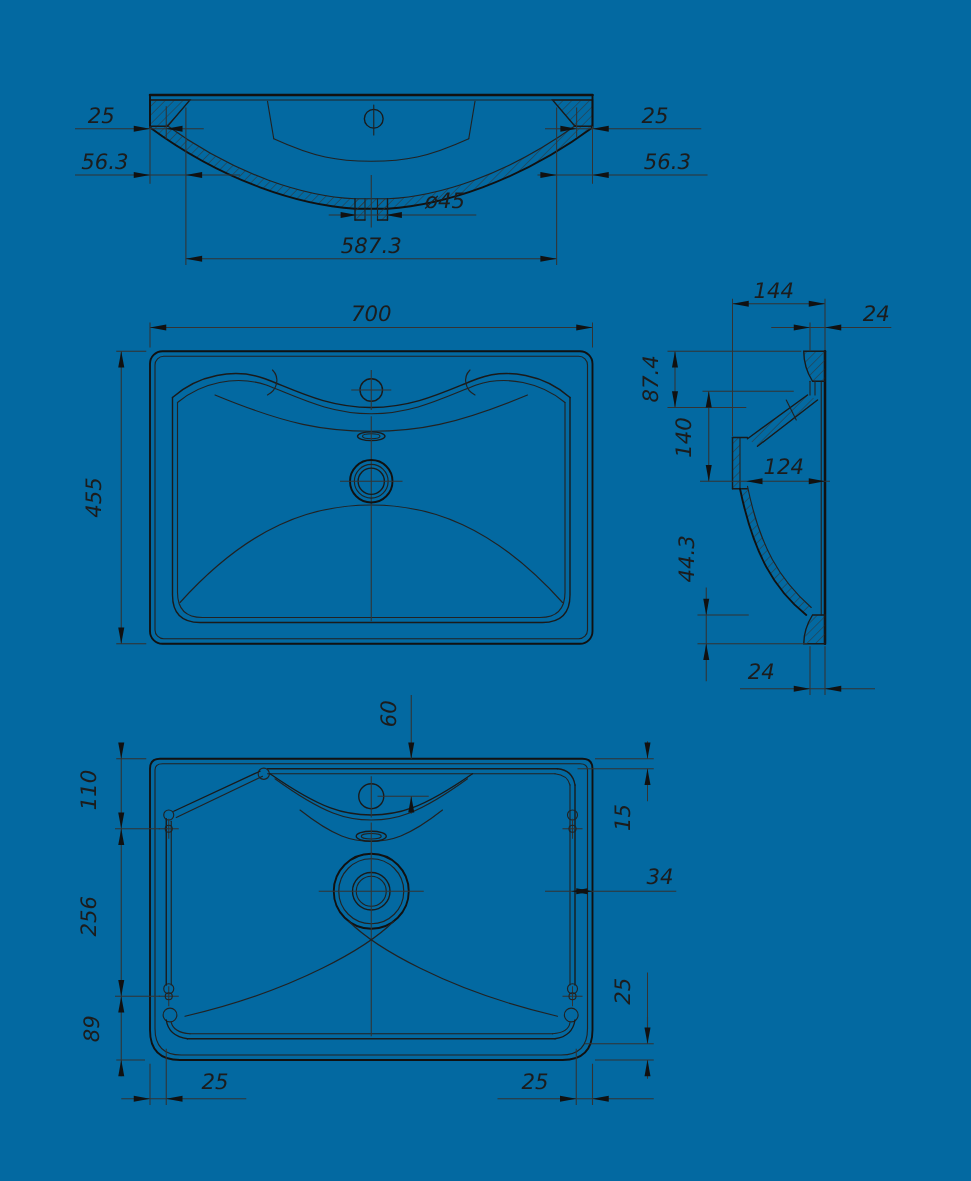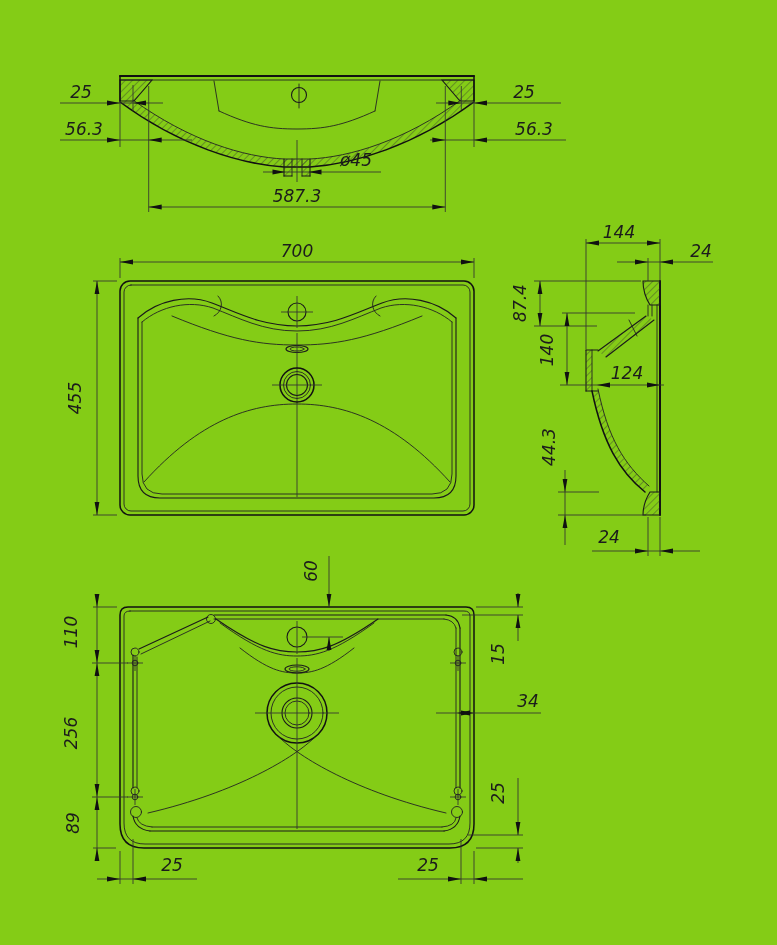--- a/index.html
+++ b/index.html
@@ -1,16 +1,16 @@
 <!DOCTYPE html>
 <html><head>
 <meta charset="utf-8">
 <style>
   html,body{margin:0;padding:0;background:#ffffff;}
-  .page{width:777px;height:945px;background:#84cc16;position:relative;}
+  .page{width:777px;height:945px;background:#0369a1;position:relative;}
   svg{display:block;}
   .dim{font-family:"DejaVu Sans",sans-serif;font-style:italic;font-size:17px;fill:#1c1c1c;}
   .s-thick{stroke:#111;stroke-width:2;fill:none;stroke-linecap:round;}
   .s-main{stroke:#111;stroke-width:1.5;fill:none;stroke-linecap:round;}
   .s-med{stroke:#1a1a1a;stroke-width:1.1;fill:none;stroke-linecap:round;}
   .s-thin{stroke:#222;stroke-width:0.9;fill:none;stroke-linecap:round;}
   .s-dim{stroke:#333;stroke-width:0.85;fill:none;}
   .arrow{fill:#111;stroke:none;}
   .hatchfill{fill:url(#hatch);stroke:none;}
 </style>

